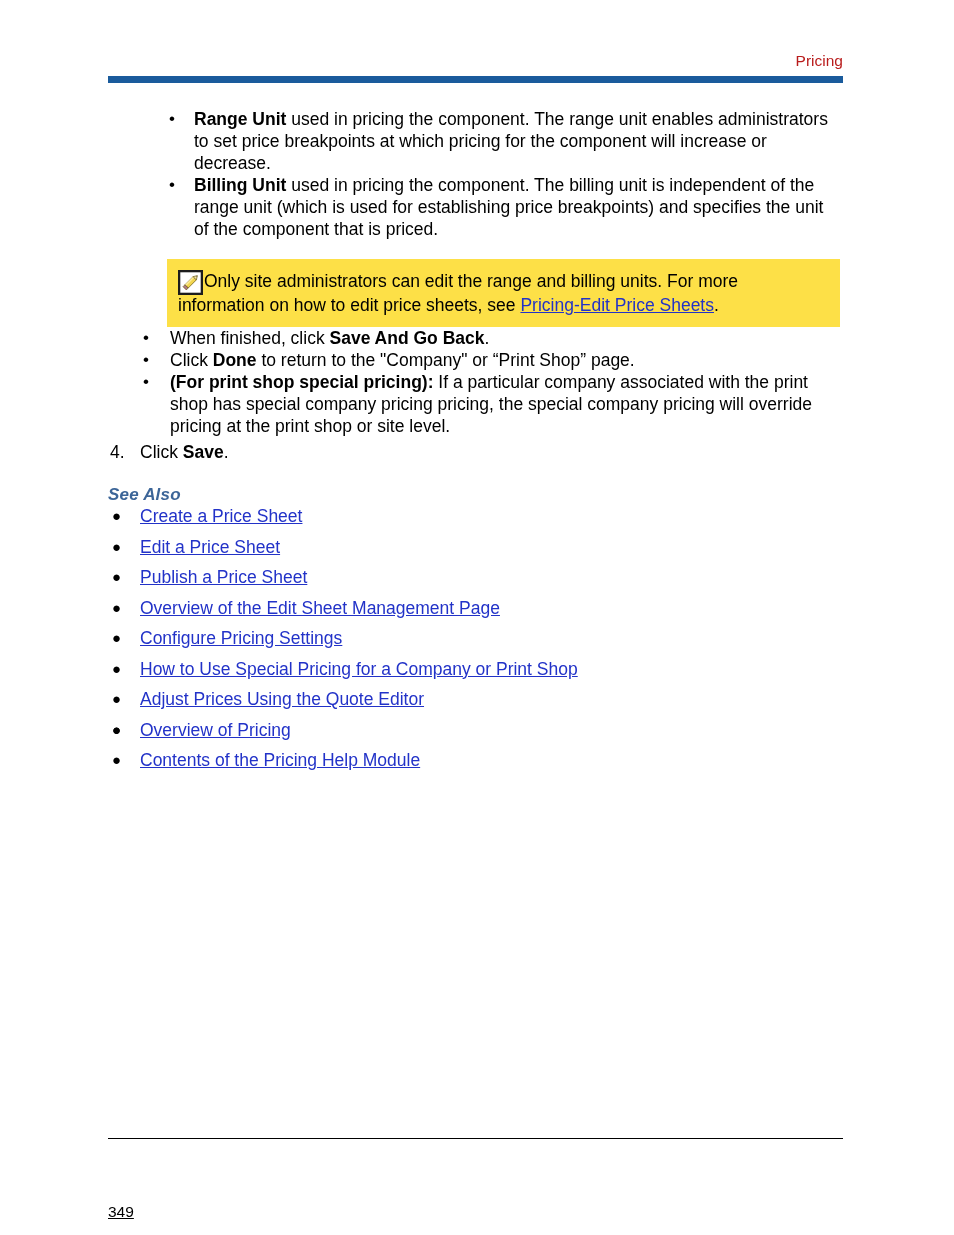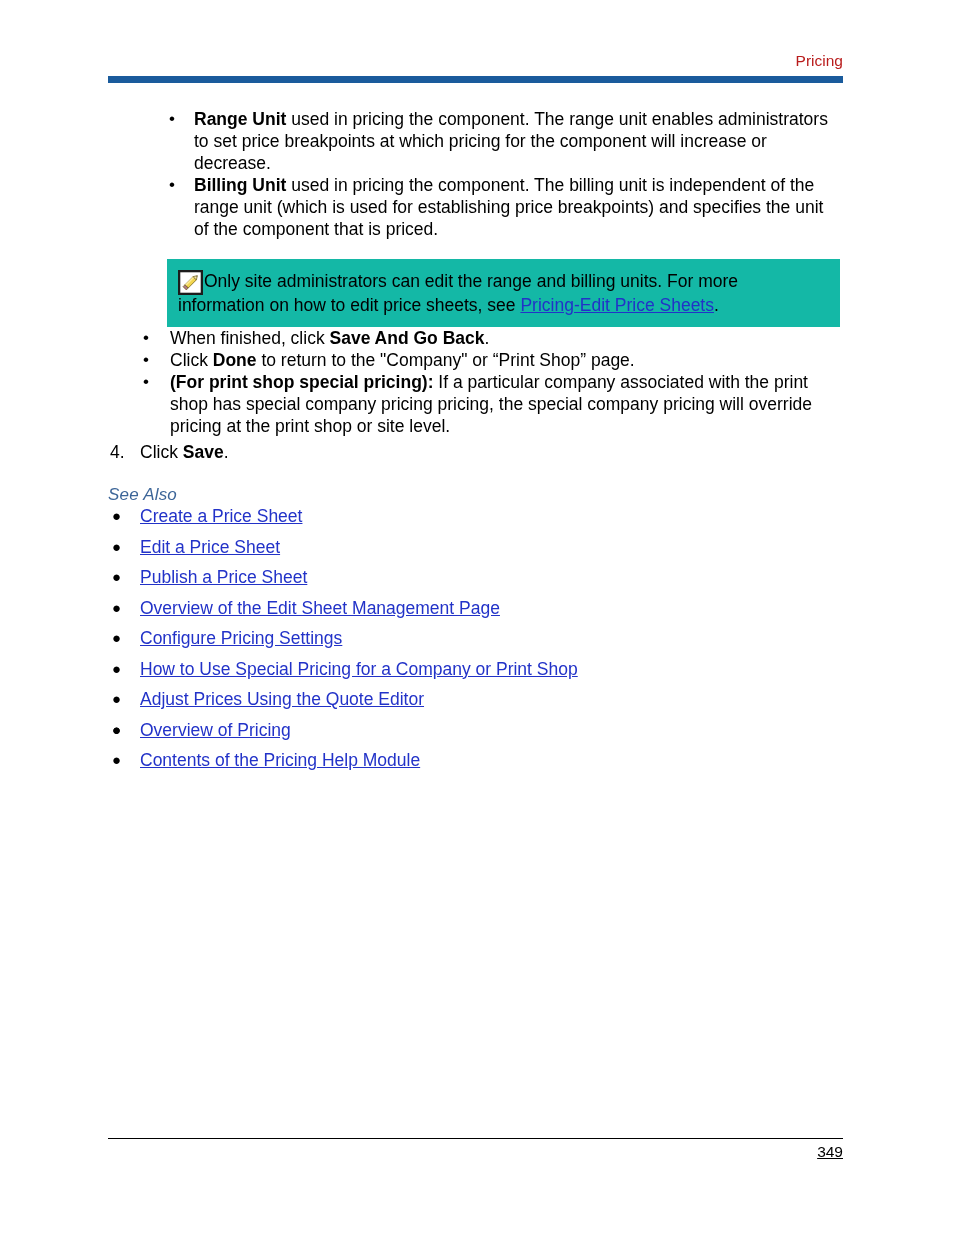--- a/index.html
+++ b/index.html
@@ -78,21 +78,21 @@
   .list-units li.bullet-item .bullet {
     left: 169px;
     top: 0;
   }
 
   
   .note-box {
     position: relative;
     margin: 19px 0 0 167px;
     width: 673px;
-    background: #14b8a6;
+    background: #fde047;
     box-sizing: border-box;
     padding: 10px 12px 11px 11px;
     font-size: 17.5px;
     line-height: 22px;
   }
   .note-icon {
     display: inline-block;
     width: 25px;
     height: 25px;
     vertical-align: -7px;
@@ -127,21 +127,21 @@
   .numbered .num {
     position: absolute;
     left: 110px;
     top: 0;
   }
 
   
   .see-also {
     margin: 22px 0 0 108px;
     font-size: 17px;
-    font-weight: normal;
+    font-weight: bold;
     font-style: italic;
     color: #3c6598;
     letter-spacing: 0.2px;
   }
 
   .list-links {
     margin-top: 9px;
   }
   .list-links li.link-item {
     position: relative;
@@ -171,23 +171,23 @@
     position: absolute;
     left: 108px;
     top: 1138px;
     width: 735px;
     height: 0;
     border-top: 1.6px solid #000;
   }
   .footer-page {
     position: absolute;
     left: 108px;
-    top: 1143px;
+    top: 1203px;
     width: 735px;
-    text-align: right;
+    text-align: left;
     font-size: 15.5px;
     line-height: 18px;
     text-decoration: underline;
   }
 
   b { font-weight: bold; }
 </style>
 </head>
 <body>
 

